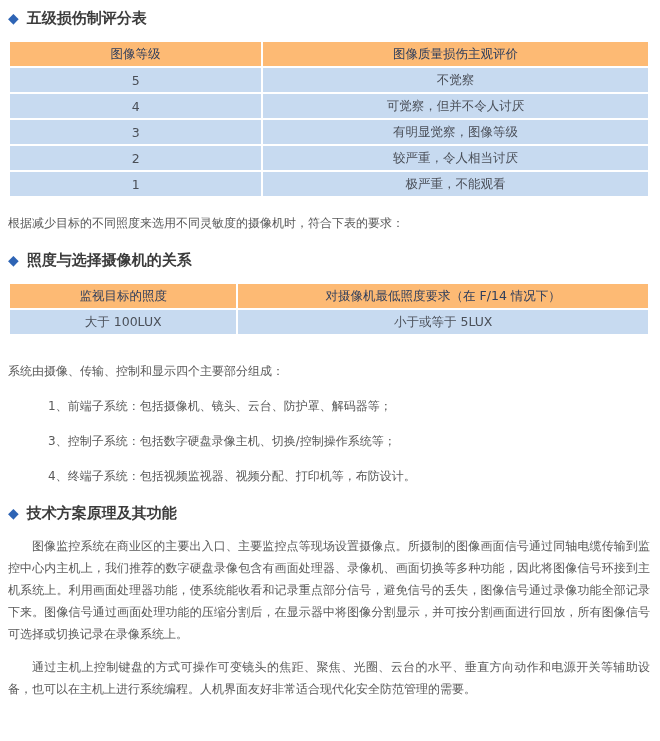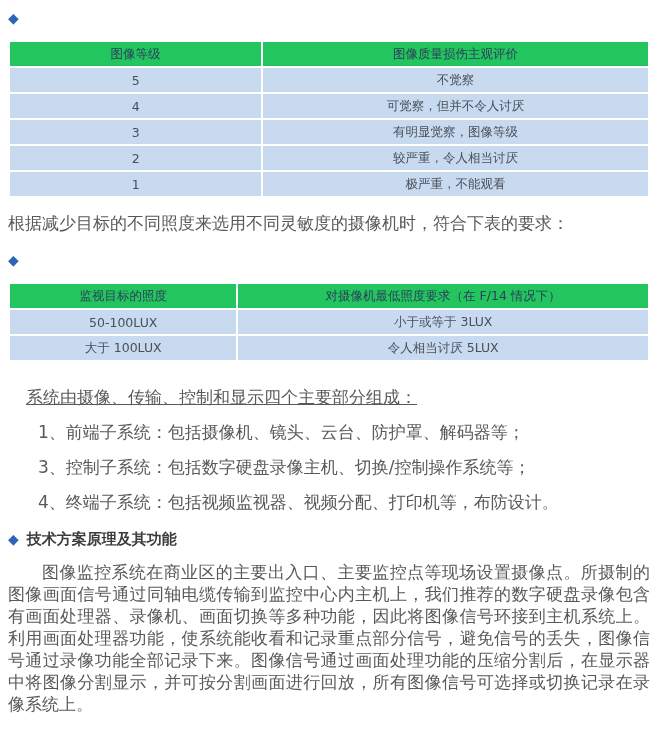--- a/index.html
+++ b/index.html
@@ -30,21 +30,21 @@
     line-height: 20px;
   }
   table.data-table {
     border-collapse: separate;
     border-spacing: 2px;
     table-layout: fixed;
     width: 642px;
     margin-left: 2px;
   }
   table.data-table th {
-    background: #22c55e;
+    background: #fdba74;
     color: #2f3e5c;
     font-weight: normal;
     font-size: 12.5px;
     height: 24px;
     text-align: center;
     vertical-align: middle;
     padding: 0 4px;
   }
   table.data-table td {
     background: #c7daf0;
@@ -53,43 +53,44 @@
     height: 24px;
     text-align: center;
     vertical-align: middle;
     padding: 0 4px;
   }
   .t1-col1 { width: 39.5%; }
   .t1-col2 { width: 60.5%; }
   .t2-col1 { width: 35.6%; }
   .t2-col2 { width: 64.4%; }
   .body-text {
-    font-size: 17px;
+    font-size: 12px;
     color: #595959;
     line-height: 22px;
   }
   .note-para { margin: 14px 0 16px 2px; }
-  .sys-para  { margin: 16px 0 6px 20px; text-decoration: underline; }
-  .list-para { margin: 13px 0 13px 32px; }
+  .sys-para  { margin: 16px 0 6px 2px; }
+  .list-para { margin: 13px 0 13px 42px; }
   .mb14 { margin-bottom: 14px; }
   .mb16 { margin-bottom: 24px; }
   .mt10 { margin-top: 16px; }
   .indent-para {
     text-indent: 2em;
-    margin: 0 0 24px 2px;
+    margin: 0 0 11px 2px;
     text-align: justify;
   }
 </style>
 </head>
 <body>
 
 <div class="doc">
 
   <h2 class="section-title">
     <span class="diamond">◆</span>
+    <span>五级损伤制评分表</span>
   </h2>
 
   <table class="data-table mb14">
     <colgroup>
         <col class="t1-col1">
         <col class="t1-col2">
       </colgroup>
     <thead>
       <tr>
         <th>图像等级</th>
@@ -117,41 +118,38 @@
         <td>1</td>
         <td>极严重，不能观看</td>
       </tr>
     </tbody>
   </table>
 
   <p class="body-text note-para">根据减少目标的不同照度来选用不同灵敏度的摄像机时，符合下表的要求：</p>
 
   <h2 class="section-title">
     <span class="diamond">◆</span>
+    <span>照度与选择摄像机的关系</span>
   </h2>
 
   <table class="data-table mb16">
     <colgroup>
         <col class="t2-col1">
         <col class="t2-col2">
       </colgroup>
     <thead>
       <tr>
         <th>监视目标的照度</th>
         <th>对摄像机最低照度要求（在 F/14 情况下）</th>
       </tr>
     </thead>
     <tbody>
       <tr>
-        <td>50-100LUX</td>
-        <td>小于或等于 3LUX</td>
-      </tr>
-      <tr>
         <td>大于 100LUX</td>
-        <td>令人相当讨厌 5LUX</td>
+        <td>小于或等于 5LUX</td>
       </tr>
     </tbody>
   </table>
 
   <p class="body-text sys-para">系统由摄像、传输、控制和显示四个主要部分组成：</p>
 
   <p class="body-text list-para">1、前端子系统：包括摄像机、镜头、云台、防护罩、解码器等；</p>
   <p class="body-text list-para">3、控制子系统：包括数字硬盘录像主机、切换/控制操作系统等；</p>
   <p class="body-text list-para">4、终端子系统：包括视频监视器、视频分配、打印机等，布防设计。</p>
 

